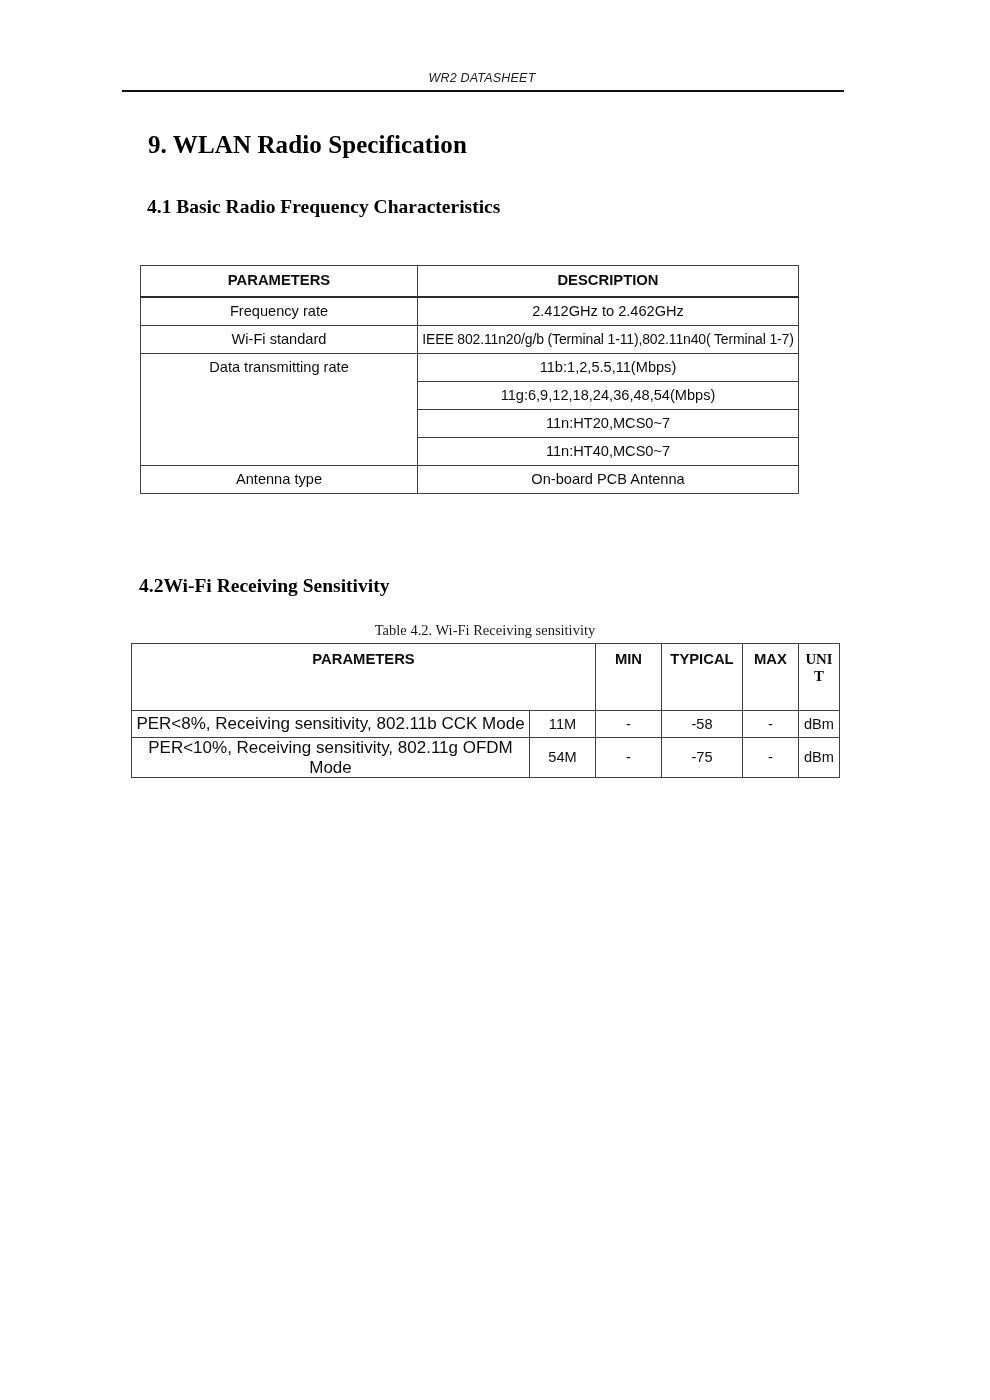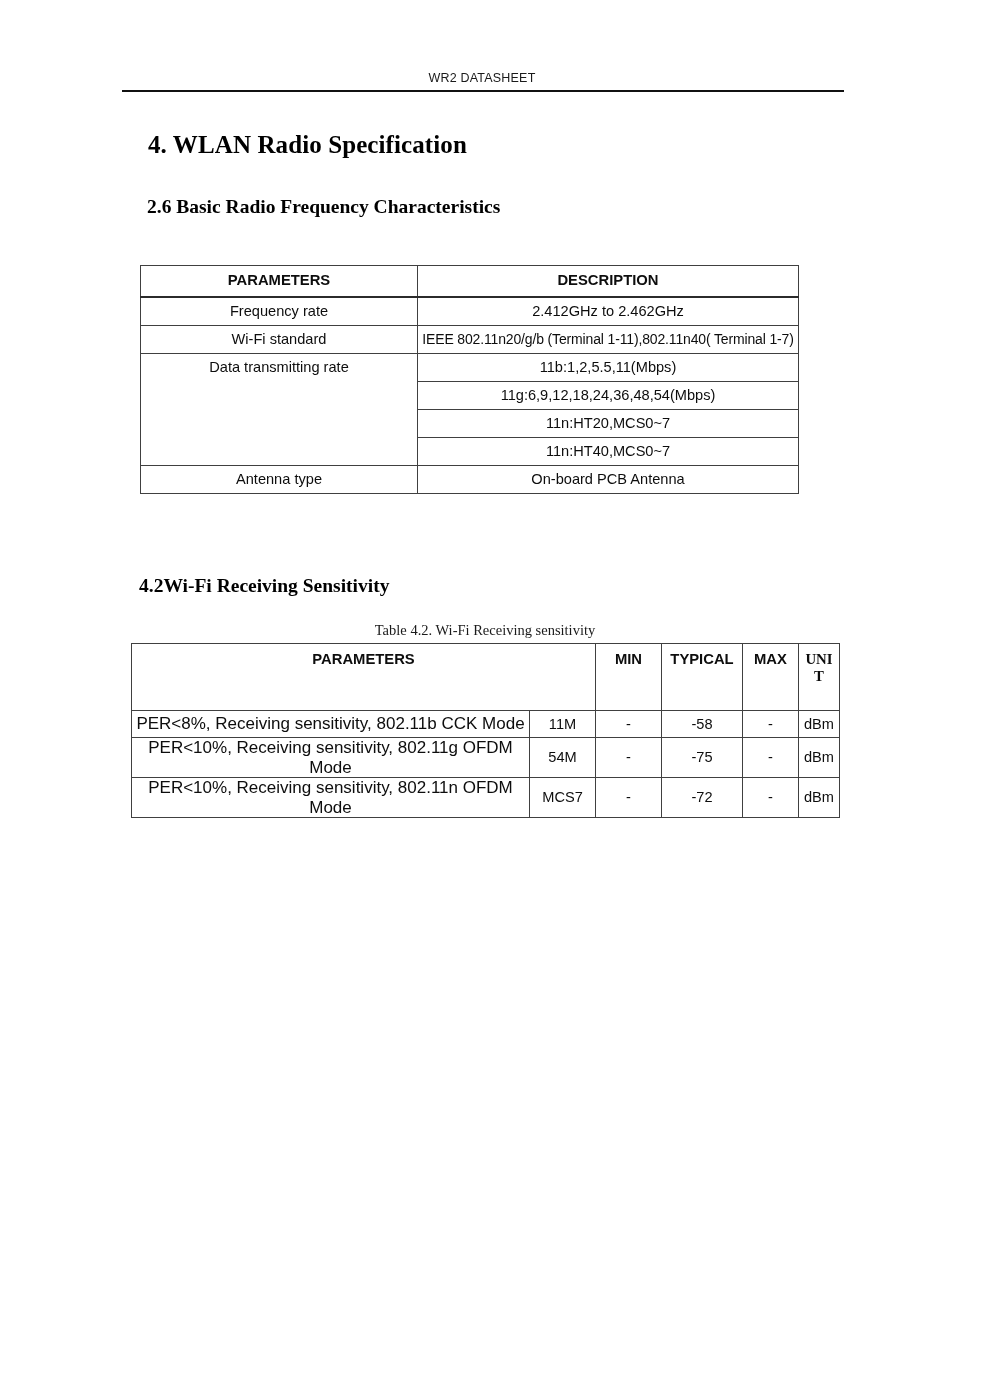--- a/index.html
+++ b/index.html
@@ -28,20 +28,21 @@
     top: 68px;
     width: 720px;
     text-align: center;
   }
   .running-header-text {
     font-family: "Liberation Sans", sans-serif;
     font-size: 12.5px;
     letter-spacing: 0.2px;
     color: #1a1a1a;
     display: inline-block;
+    font-style: italic;
   }
   .header-rule {
     position: absolute;
     left: 122px;
     top: 90px;
     width: 722px;
     height: 2px;
     background: #111111;
   }
 
@@ -163,23 +164,23 @@
 </head>
 <body>
 
 <div class="page">
 
   <div class="running-header">
     <span class="running-header-text">WR2 DATASHEET</span>
   </div>
   <div class="header-rule"></div>
 
-  <div class="h1">4. WLAN Radio Specification</div>
-
-  <div class="h2-a">2.6 Basic Radio Frequency Characteristics</div>
+  <div class="h1">9. WLAN Radio Specification</div>
+
+  <div class="h2-a">4.1 Basic Radio Frequency Characteristics</div>
 
 
   <table class="doc-table" id="table-basic-rf">
     <colgroup>
       <col class="col-param-1">
       <col class="col-desc-1">
     </colgroup>
     <tbody>
       <tr>
         <td class="hdr">PARAMETERS</td>
@@ -248,24 +249,16 @@
         <td>dBm</td>
       </tr>
       <tr>
         <td class="param-cell">PER&lt;10%, Receiving sensitivity, 802.11g OFDM Mode</td>
         <td>54M</td>
         <td>-</td>
         <td>-75</td>
         <td>-</td>
         <td>dBm</td>
       </tr>
-      <tr>
-        <td class="param-cell">PER&lt;10%, Receiving sensitivity, 802.11n OFDM Mode</td>
-        <td>MCS7</td>
-        <td>-</td>
-        <td>-72</td>
-        <td>-</td>
-        <td>dBm</td>
-      </tr>
     </tbody>
   </table>
 
 </div>
 
 </body></html>

